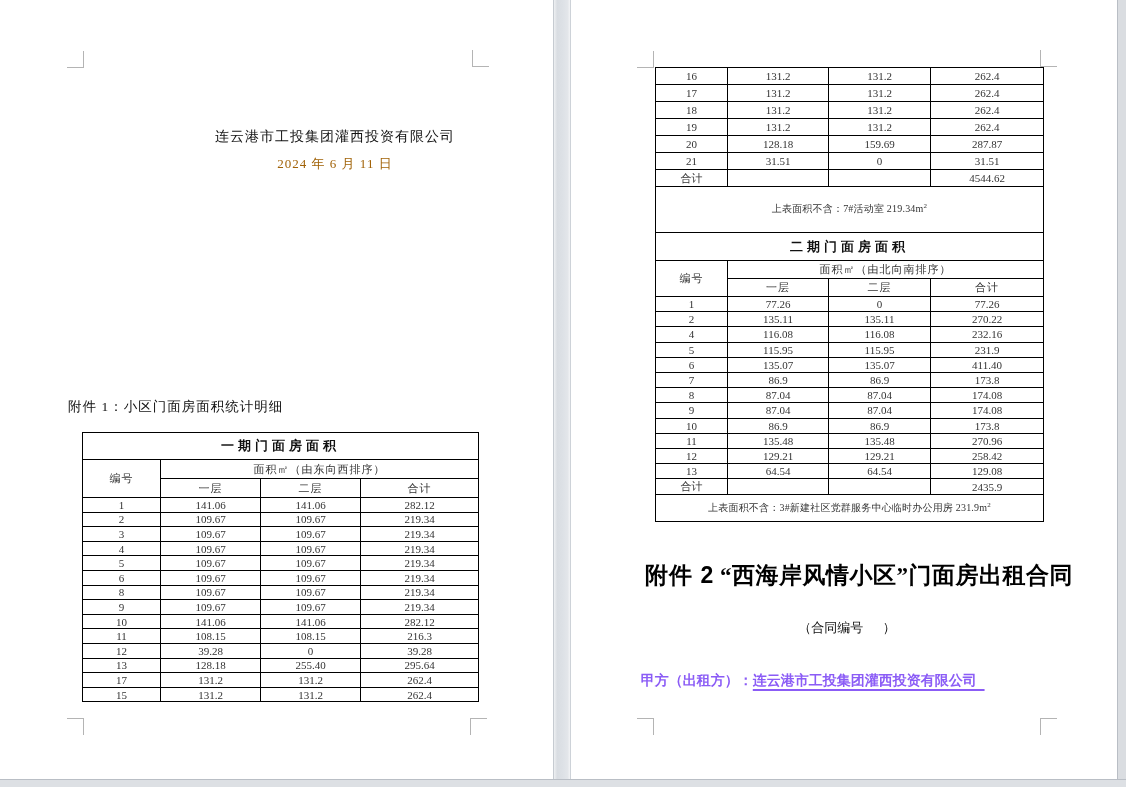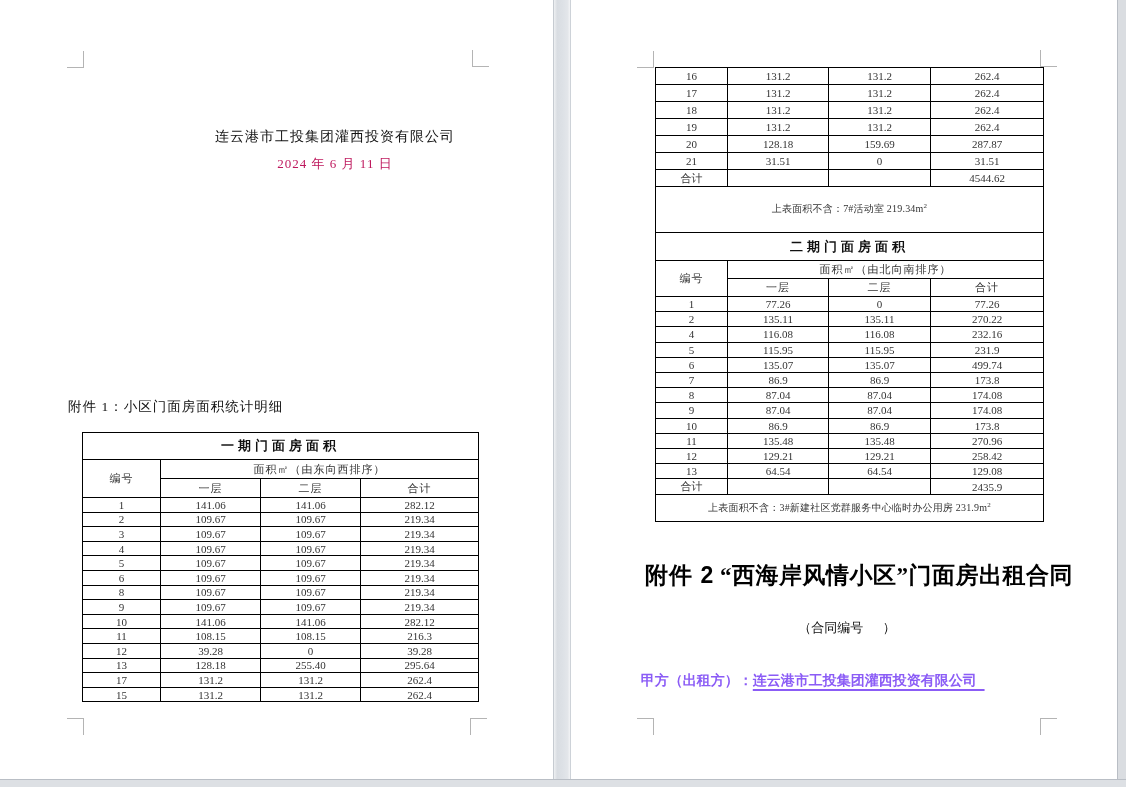--- a/index.html
+++ b/index.html
@@ -26,21 +26,21 @@
   
   .mark{position:absolute;width:16px;height:16px;}
   .mark.tl{border-right:1px solid #b4b4b4;border-bottom:1px solid #b4b4b4;}
   .mark.tr{border-left:1px solid #b4b4b4;border-bottom:1px solid #b4b4b4;}
   .mark.bl{border-right:1px solid #b4b4b4;border-top:1px solid #b4b4b4;}
   .mark.br{border-left:1px solid #b4b4b4;border-top:1px solid #b4b4b4;}
 
   
   .header-block{left:135px;top:128px;width:400px;text-align:center;}
   .company-line{font-size:14px;line-height:18px;letter-spacing:1px;color:#111;}
-  .date-line{font-size:13px;line-height:16px;margin-top:10px;letter-spacing:1px;color:#be185d;}
+  .date-line{font-size:13px;line-height:16px;margin-top:10px;letter-spacing:1px;color:#a16207;}
   .attachment1{left:68px;top:398px;font-size:13.5px;letter-spacing:1px;color:#111;}
 
   
   table.doc-table{
     border-collapse:collapse;table-layout:fixed;position:absolute;
     font-size:11px;color:#333;
   }
   table.doc-table td{
     border:1px solid #000;text-align:center;vertical-align:middle;
     padding:0;overflow:hidden;white-space:nowrap;
@@ -296,21 +296,21 @@
       <tr>
         <td>5</td>
         <td>115.95</td>
         <td>115.95</td>
         <td>231.9</td>
       </tr>
       <tr>
         <td>6</td>
         <td>135.07</td>
         <td>135.07</td>
-        <td>499.74</td>
+        <td>411.40</td>
       </tr>
       <tr>
         <td>7</td>
         <td>86.9</td>
         <td>86.9</td>
         <td>173.8</td>
       </tr>
       <tr>
         <td>8</td>
         <td>87.04</td>

